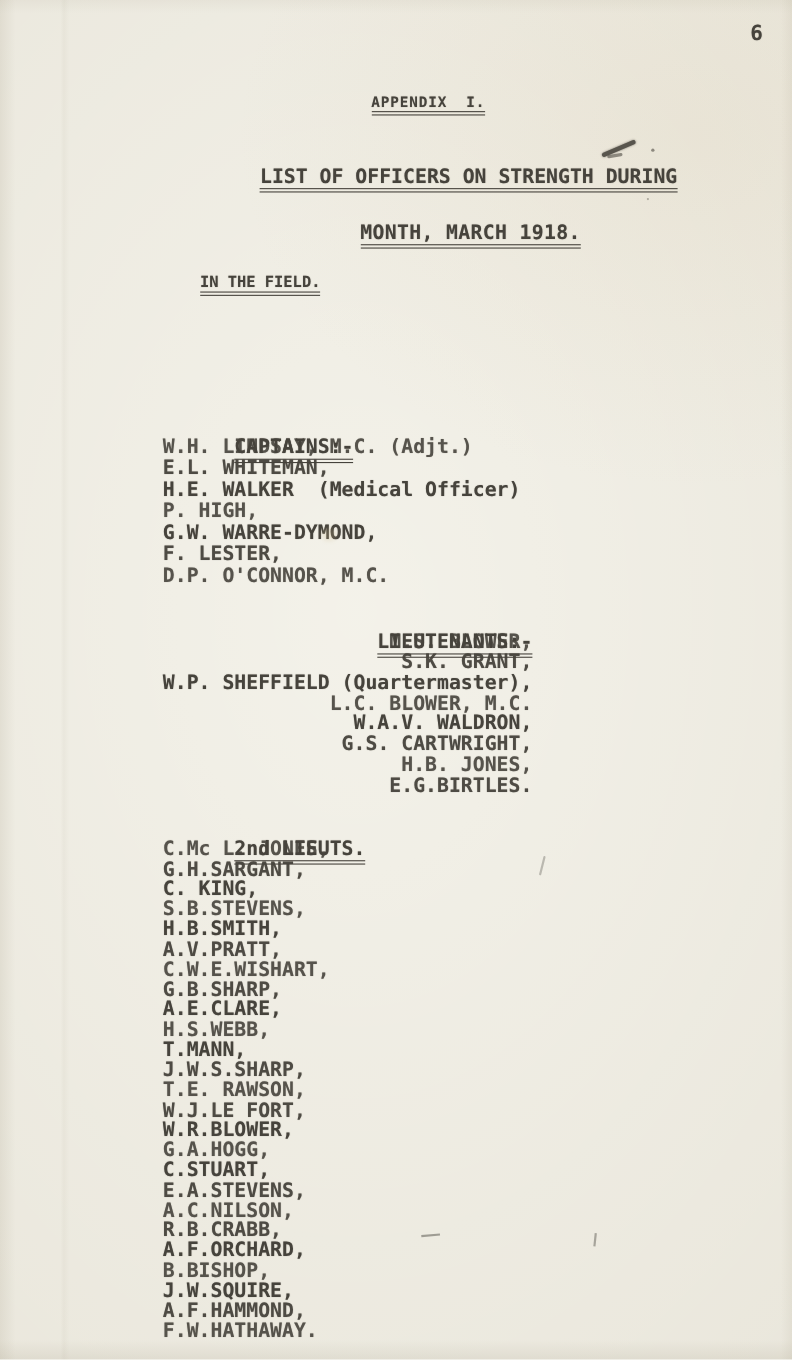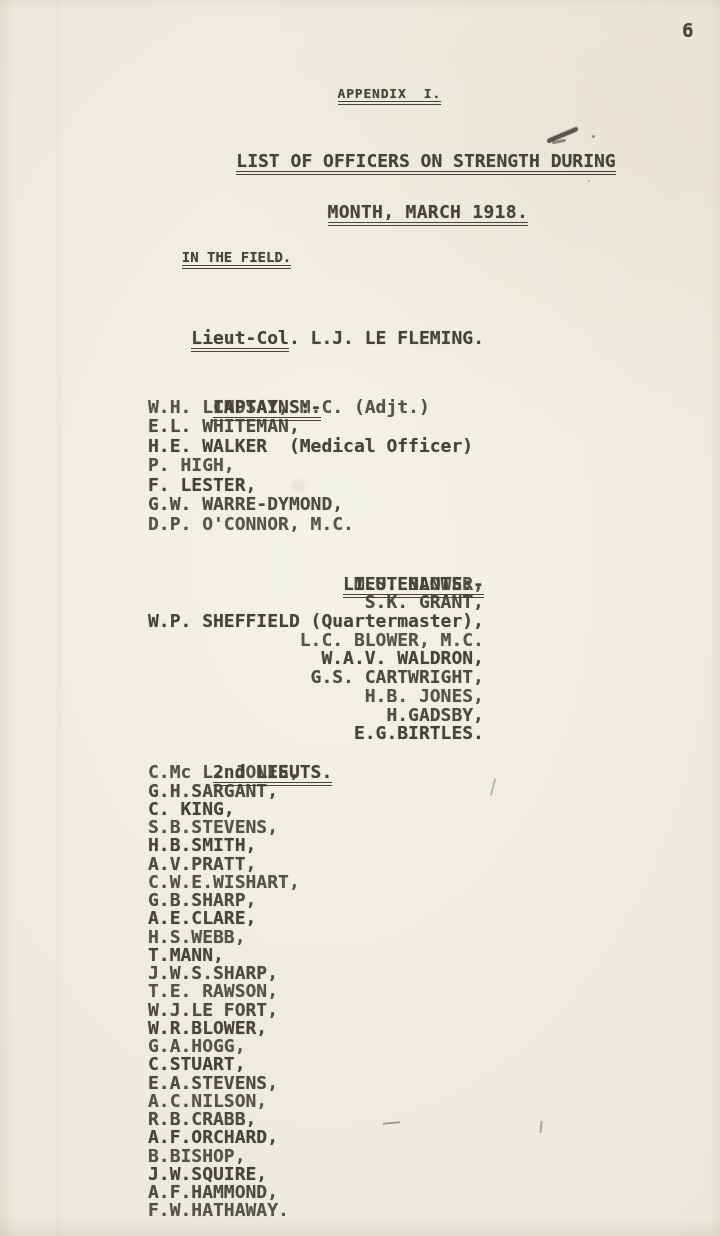--- a/index.html
+++ b/index.html
@@ -67,53 +67,49 @@
   </div>
 
   <div class="title2 txt">
     <span class="u">MONTH, MARCH 1918.</span>
   </div>
 
   <div class="field-head txt">
     <span class="u">IN THE FIELD.</span>
   </div>
 
-  <div class="cmd txt" id="cmd1">
-    <span class="u">Lieut-Col</span><span>. L.J. LE FLEMING.</span>
-  </div>
 
 
   <div class="sec" id="sec-captains">
     <div class="sec-title">
       <span class="u">CAPTAINS:-</span>
     </div>
     <div class="names">
         <div class="roster-line">W.H. LINDSAY, M.C. (Adjt.)</div>
         <div class="roster-line">E.L. WHITEMAN,</div>
         <div class="roster-line">H.E. WALKER  (Medical Officer)</div>
         <div class="roster-line">P. HIGH,</div>
+        <div class="roster-line">G.W. WARRE-DYMOND,</div>
         <div class="roster-line">F. LESTER,</div>
-        <div class="roster-line">G.W. WARRE-DYMOND,</div>
         <div class="roster-line">D.P. O'CONNOR, M.C.</div>
       </div>
   </div>
 
   <div class="sec" id="sec-lieutenants">
     <div class="sec-title">
       <span class="u">LIEUTENANTS:-</span>
     </div>
     <div class="names">
         <div class="roster-line">M.S. BLOWER,</div>
         <div class="roster-line">S.K. GRANT,</div>
         <div class="roster-line">W.P. SHEFFIELD (Quartermaster),</div>
         <div class="roster-line">L.C. BLOWER, M.C.</div>
         <div class="roster-line">W.A.V. WALDRON,</div>
         <div class="roster-line">G.S. CARTWRIGHT,</div>
         <div class="roster-line">H.B. JONES,</div>
-        <div class="roster-line">H.GADSBY,</div>
         <div class="roster-line">E.G.BIRTLES.</div>
       </div>
   </div>
 
   <div class="sec" id="sec-2lt">
     <div class="sec-title">
       <span class="u">2nd LIEUTS.</span>
     </div>
     <div class="names">
         <div class="roster-line">C.Mc L. JONES,</div>

